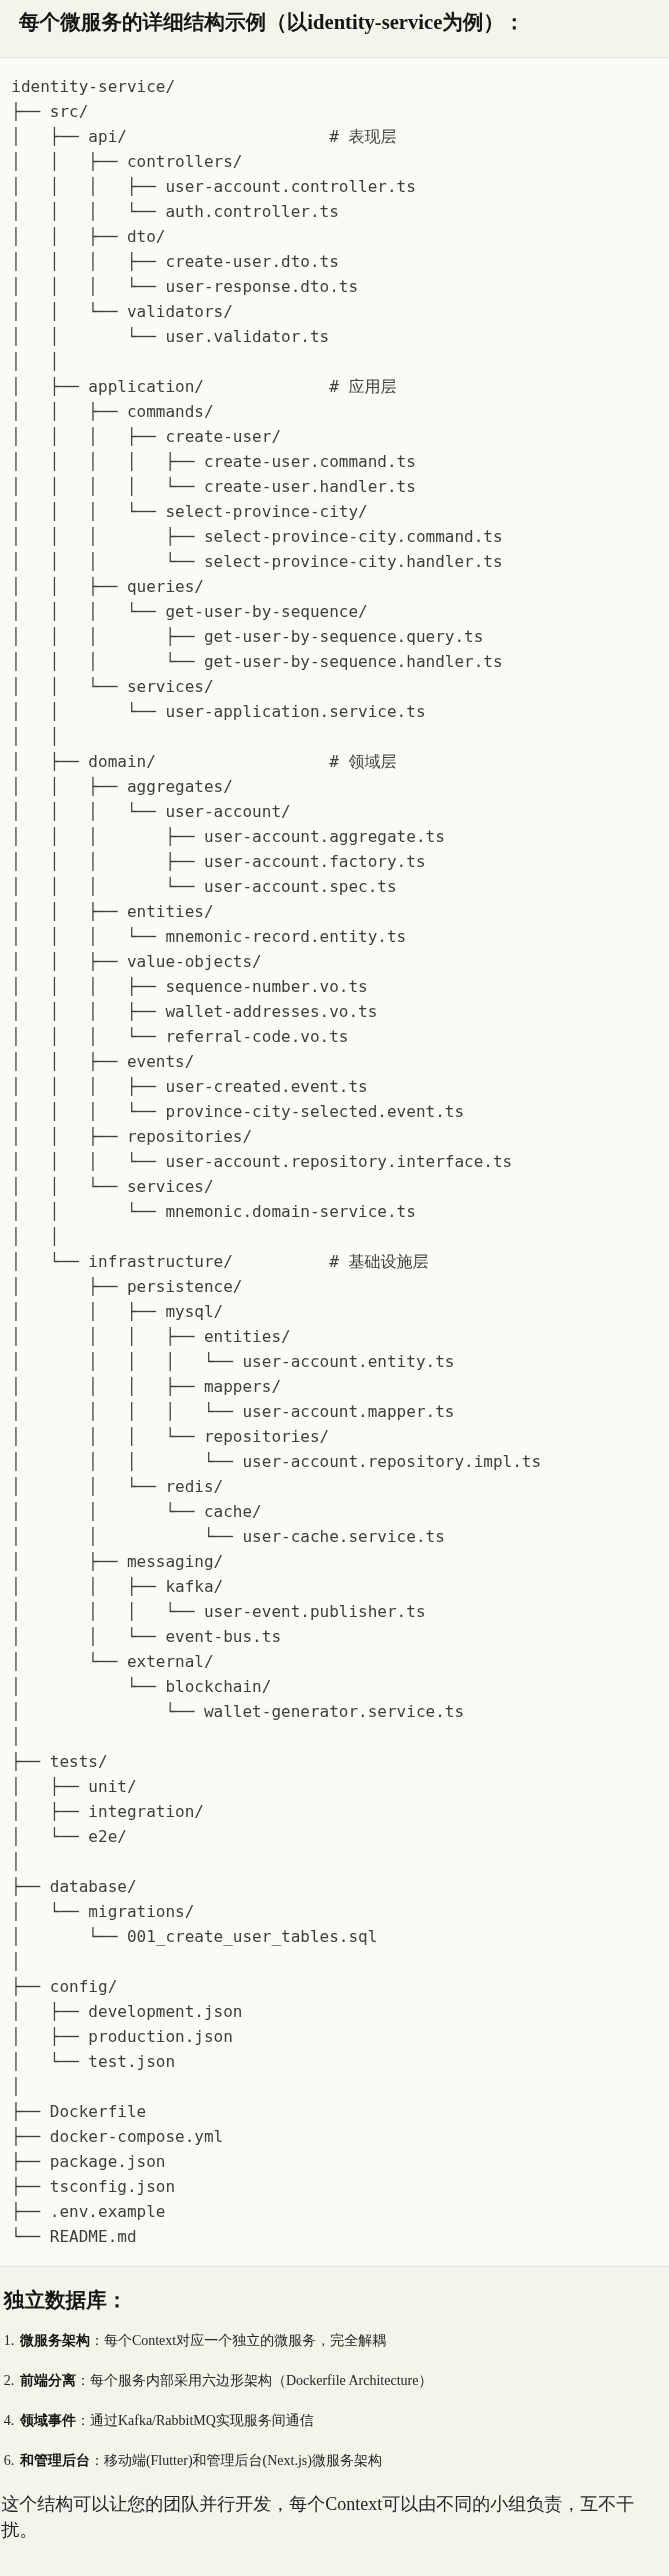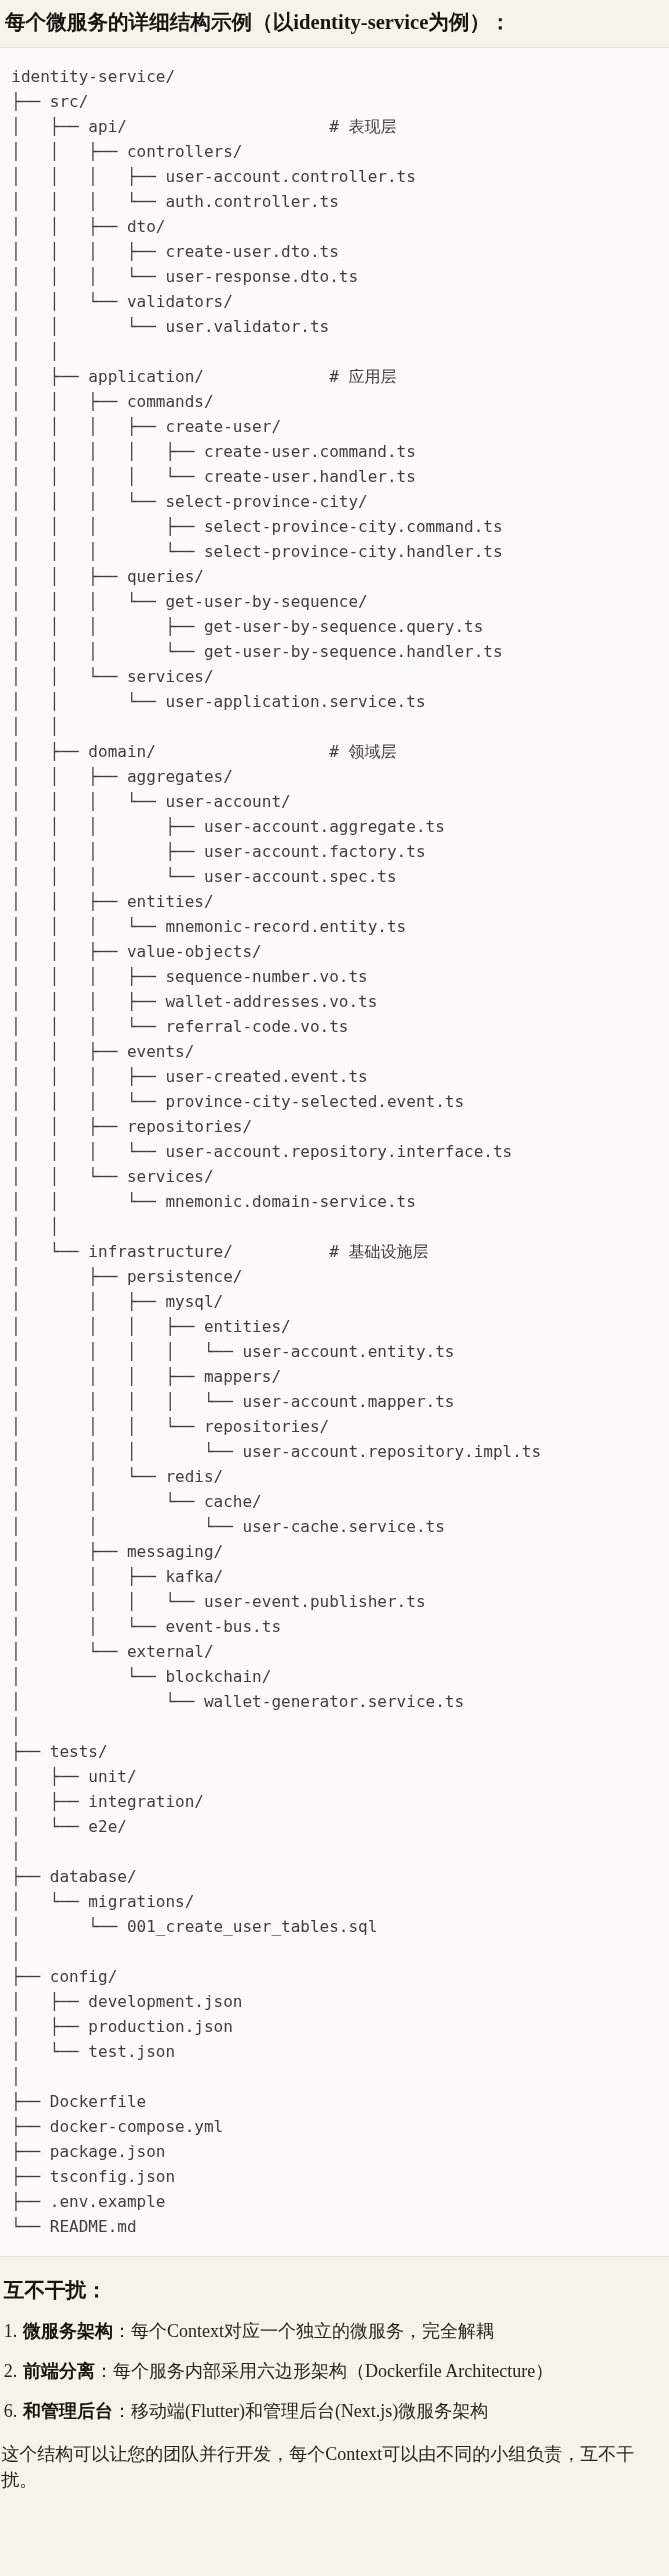--- a/index.html
+++ b/index.html
@@ -6,30 +6,30 @@
     margin: 0; padding: 0;
     width: 669px; height: 2576px;
     overflow: hidden;
     background: #f4f3ec;
     font-family: "Liberation Serif", "DejaVu Serif", serif;
     color: #26251f;
   }
   .page { padding-top: 8.1px; }
 
   .doc-title {
-    margin: 0 0 0 5px;
+    margin: 0 0 0 19px;
     font-size: 20.6px;
     line-height: 29px;
     font-weight: 700;
     color: #16150f;
     font-family: "Liberation Serif", "DejaVu Serif", serif;
   }
 
   .code-block {
-    margin-top: 10px;
+    margin-top: 20px;
     background: #fbfaf6;
     border-top: 1.3px solid #e5e3d9;
     border-bottom: 1.3px solid #e5e3d9;
     padding: 16.3px 0 16.3px 11.3px;
     box-sizing: border-box;
   }
   .code-block pre {
     margin: 0;
     font-family: "DejaVu Sans Mono", "Liberation Mono", monospace;
     font-size: 16px;
@@ -42,21 +42,21 @@
     margin: 19px 0 3.8px 3.8px;
     font-size: 20.6px;
     line-height: 29px;
     font-weight: 700;
     color: #16150f;
   }
 
   .notes-list { margin: 0; padding: 0; list-style: none; }
   .note-item {
     margin: 13.8px 0 0 3.8px;
-    font-size: 18px;
+    font-size: 14px;
     line-height: 26px;
     color: #26251f;
   }
   .note-number { margin-right: 5.6px; }
   .note-term { font-weight: 700; color: #16150f; }
 
   .closing-paragraph {
     margin: 17px 0 0 1.3px;
     font-size: 18px;
     line-height: 26px;
@@ -153,32 +153,35 @@
 │   └── test.json
 │
 ├── Dockerfile
 ├── docker-compose.yml
 ├── package.json
 ├── tsconfig.json
 ├── .env.example
 └── README.md</pre>
   </div>
 
-  <h3 class="notes-heading">互不干扰：</h3>
+  <h3 class="notes-heading">独立数据库：</h3>
 
   <div class="notes-list">
   <div class="note-item">
     <span class="note-number">1.</span><span class="note-term">微服务架构</span><span class="note-sep">：</span><span class="note-desc">每个Context对应一个独立的微服务，完全解耦</span>
   </div>
 
   <div class="note-item">
     <span class="note-number">2.</span><span class="note-term">前端分离</span><span class="note-sep">：</span><span class="note-desc">每个服务内部采用六边形架构（Dockerfile Architecture）</span>
   </div>
 
 
+  <div class="note-item">
+    <span class="note-number">4.</span><span class="note-term">领域事件</span><span class="note-sep">：</span><span class="note-desc">通过Kafka/RabbitMQ实现服务间通信</span>
+  </div>
 
 
   <div class="note-item">
     <span class="note-number">6.</span><span class="note-term">和管理后台</span><span class="note-sep">：</span><span class="note-desc">移动端(Flutter)和管理后台(Next.js)微服务架构</span>
   </div>
 </div>
 
   <p class="closing-paragraph">这个结构可以让您的团队并行开发，每个Context可以由不同的小组负责，互不干扰。</p>
 
 </div>

